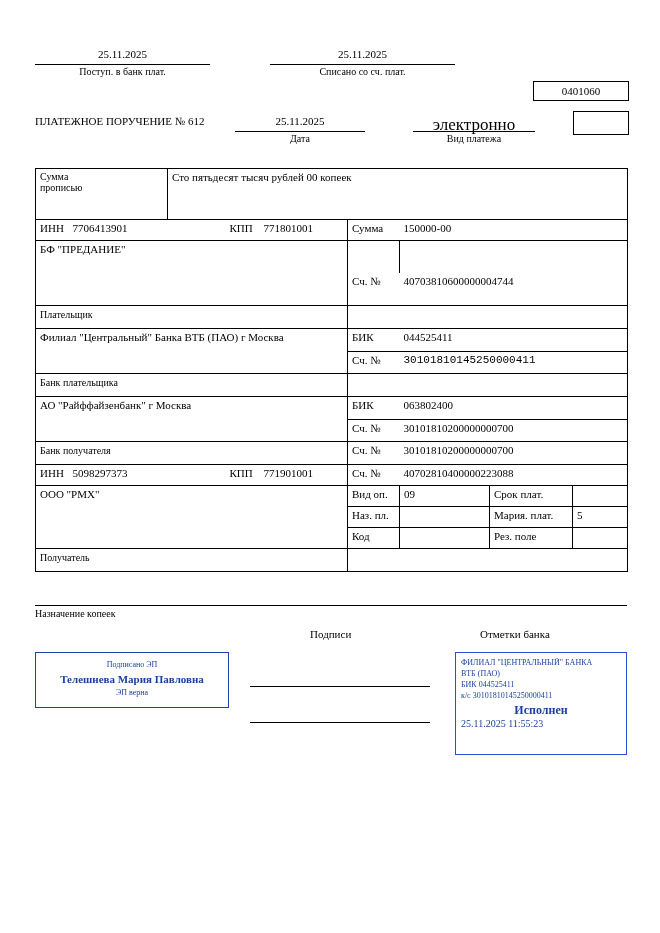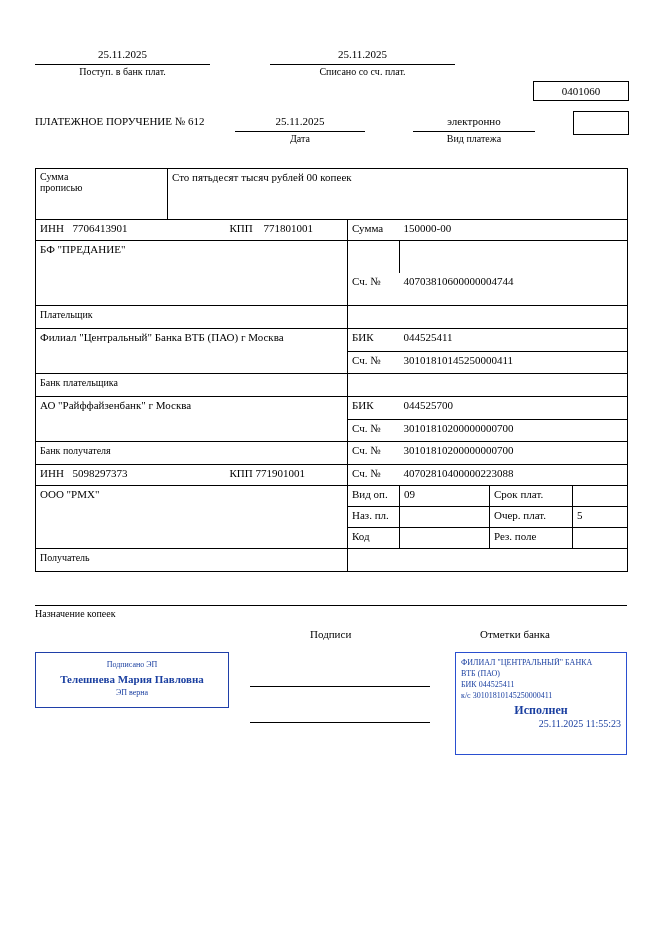--- a/index.html
+++ b/index.html
@@ -101,21 +101,21 @@
     box-sizing: border-box;
   }
   .stampBank .big {
     font-size: 12px;
     font-weight: bold;
     text-align: center;
     margin-top: 4px;
   }
   .stampBank .dt {
     font-size: 10px;
-    text-align: right;
+    text-align: left;
     margin-top: 2px;
   }
   .sigline {
     position: absolute;
     border-bottom: 1px solid #000;
   }
 </style>
 </head>
 <body>
 
@@ -130,21 +130,21 @@
   <div class="abs ctr lbl" style="left:270px; top:66px; width:185px;">Списано со сч. плат.</div>
 
   <div class="boxnum" style="left:533px; top:49px; width:94px; height:18px;">0401060</div>
 
   <div class="title" style="left:35px; top:115px;">ПЛАТЕЖНОЕ ПОРУЧЕНИЕ № 612</div>
 
   <div class="abs ctr" style="left:235px; top:115px; width:130px; font-size:11px;">25.11.2025</div>
   <div class="topline" style="left:235px; top:131px; width:130px;"></div>
   <div class="abs ctr lbl" style="left:235px; top:133px; width:130px;">Дата</div>
 
-  <div class="abs ctr" style="left:413px; top:115px; width:122px; font-size:11px;">электронно</div>
+  <div class="abs ctr" style="left:413px; top:115px; width:122px; font-size:17px;">электронно</div>
   <div class="topline" style="left:413px; top:131px; width:122px;"></div>
   <div class="abs ctr lbl" style="left:413px; top:133px; width:122px;">Вид платежа</div>
 
   <div class="emptybox" style="left:573px; top:111px; width:54px; height:22px;"></div>
 
   <table class="tbl">
     <colgroup>
       <col style="width:132px">
       <col style="width:58px">
       <col style="width:122px">
@@ -218,41 +218,41 @@
         <span>БИК</span>
       </td>
       <td colspan="3" style="border-left:none;">
         <span>044525411</span>
       </td>
     </tr>
     <tr>
       <td style="border-right:none;">
         <span>Сч. №</span>
       </td>
-      <td colspan="3" style="border-left:none;">
+      <td colspan="3" style="border-left:none;font-family:Liberation Mono, monospace;">
         <span>30101810145250000411</span>
       </td>
     </tr>
     <tr>
       <td colspan="3" style="border-top:none; height:18px;">
         <span class="cellLabel">Банк плательщика</span>
       </td>
       <td style="border-top:none; border-right:none;"></td>
       <td colspan="3" style="border-top:none; border-left:none;"></td>
     </tr>
 
     <tr>
       <td colspan="3" rowspan="2" style="height:40px;">
         <div>АО "Райффайзенбанк" г Москва</div>
       </td>
       <td style="border-right:none;">
         <span>БИК</span>
       </td>
       <td colspan="3" style="border-left:none;">
-        <span>044525700</span>
+        <span>063802400</span>
       </td>
     </tr>
     <tr>
       <td style="border-right:none;">
         <span>Сч. №</span>
       </td>
       <td colspan="3" style="border-left:none;">
         <span>30101810200000000700</span>
       </td>
     </tr>
@@ -270,21 +270,21 @@
     </tr>
 
     <tr>
       <td style="border-right:none;">
         <span>ИНН</span>
         <span style="margin-left:6px;">5098297373</span>
       </td>
       <td style="border-left:none; border-right:none;"></td>
       <td style="border-left:none;">
         <span>КПП</span>
-        <span style="">771901001</span>
+        <span style="margin-left:8px;">771901001</span>
       </td>
       <td style="border-right:none;">
         <span>Сч. №</span>
       </td>
       <td colspan="3" style="border-left:none;">
         <span>40702810400000223088</span>
       </td>
     </tr>
 
     <tr>
@@ -305,21 +305,21 @@
       </td>
     </tr>
     <tr>
       <td>
         <span>Наз. пл.</span>
       </td>
       <td>
         <span></span>
       </td>
       <td>
-        <span>Очер. плат.</span>
+        <span>Мария. плат.</span>
       </td>
       <td>
         <span>5</span>
       </td>
     </tr>
     <tr>
       <td>
         <span>Код</span>
       </td>
       <td>

